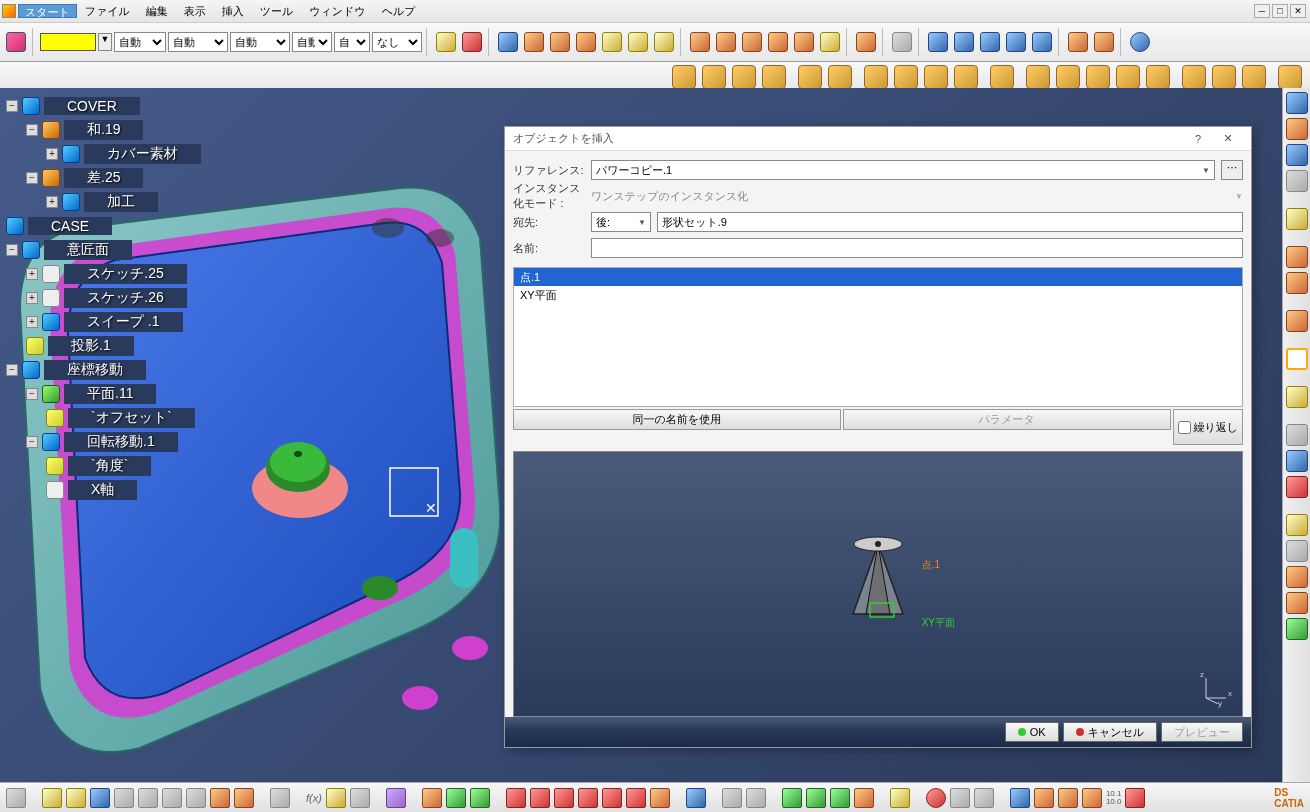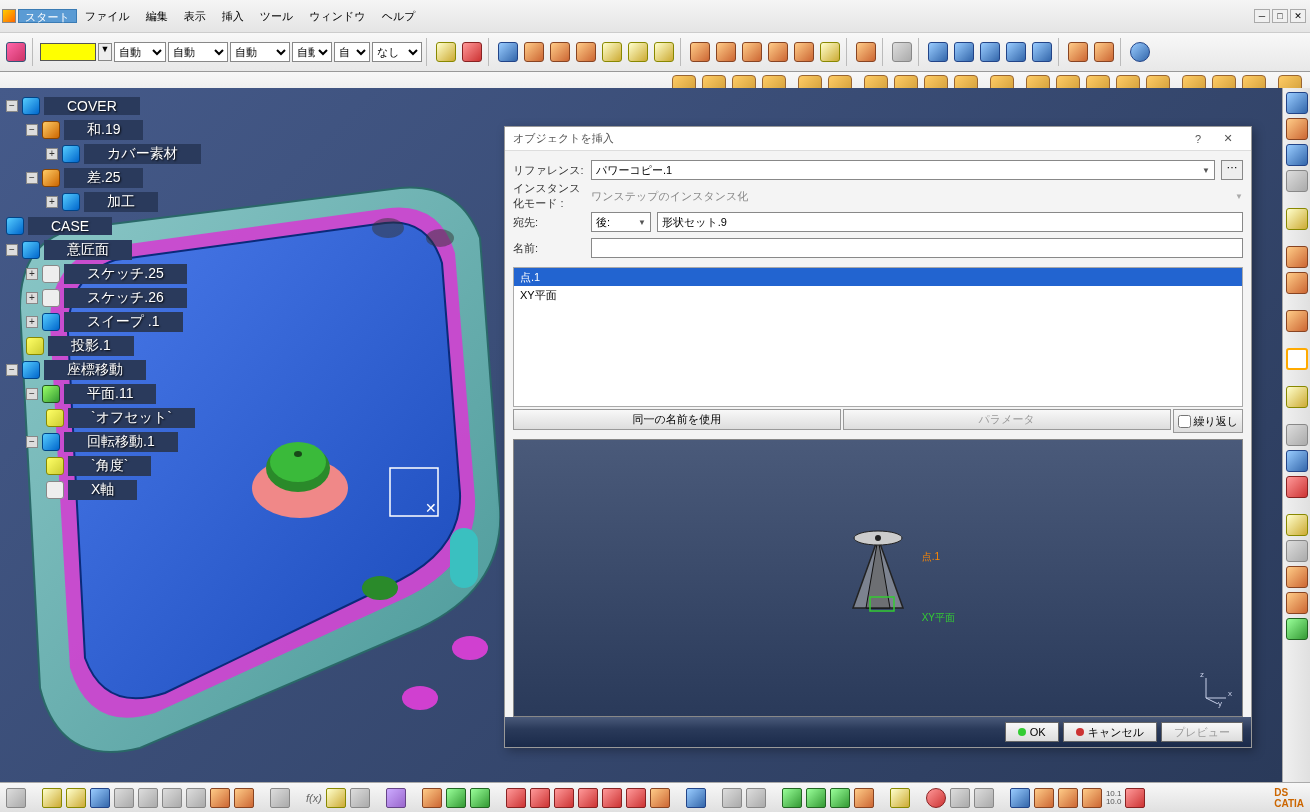--- a/index.html
+++ b/index.html
@@ -1,19 +1,19 @@
 <!DOCTYPE html>
 <html><head>
 <meta charset="utf-8">
 <style>
 * { margin: 0; padding: 0; box-sizing: border-box; font-family: "MS UI Gothic", sans-serif; }
 body { width: 1310px; height: 812px; background: #3a4a6b; overflow: hidden; position: relative; }
 
 
-.menubar { height: 32px; background: linear-gradient(#f5f5f5,#e5e5e5); display: flex; align-items: center; font-size: 11px; padding-left: 2px; }
+.menubar { height: 22px; background: linear-gradient(#f5f5f5,#e5e5e5); display: flex; align-items: center; font-size: 11px; padding-left: 2px; }
 .menubar .logo { width: 14px; height: 14px; background: linear-gradient(135deg,#ffcc00,#ff6600); border: 1px solid #888; margin-right: 2px; }
 .menubar .start { background: #5a9bd4; color: #fff; border: 1px solid #3a7bb4; padding: 0 6px; height: 14px; line-height: 14px; }
 .menubar span { padding: 0 8px; cursor: default; }
 .menubar .wincontrols { margin-left: auto; display: flex; gap: 2px; padding-right: 4px; }
 .menubar .wincontrols div { width: 16px; height: 14px; border: 1px solid #aaa; background: #f0f0f0; display: flex; align-items: center; justify-content: center; font-size: 9px; }
 
 
 .toolbar { height: 40px; background: linear-gradient(#f8f8f8,#e8e8e8); border-top: 1px solid #ccc; border-bottom: 1px solid #999; display: flex; align-items: center; padding: 0 4px; gap: 2px; }
 .toolbar .tb-icon { width: 24px; height: 24px; display: flex; align-items: center; justify-content: center; }
 .toolbar .swatch { width: 56px; height: 18px; background: #ffff00; border: 1px solid #555; display: inline-block; }
@@ -56,21 +56,21 @@
 .dlg-form-row .combo .arrow { font-size: 8px; color: #555; }
 .dlg-form-row .static { color: #888; }
 .dlg-form-row input[type=text] { flex: 1; height: 20px; border: 1px solid #888; padding: 0 4px; font-size: 11px; }
 .dlg-list { border: 1px solid #aaa; background: #fff; margin: 0 8px; height: 140px; font-size: 11px; }
 .dlg-list-hdr { height: 18px; background: #f5f5f5; border-bottom: 1px solid #ddd; display: flex; }
 .dlg-list-hdr div { padding: 2px 6px; border-right: 1px solid #ddd; }
 .dlg-list-row { height: 18px; display: flex; align-items: center; padding: 0 6px; }
 .dlg-list-row.selected { background: #2264d0; color: #fff; }
 .dlg-btnrow { display: flex; gap: 2px; padding: 2px 8px; }
 .dlg-btnrow button { flex: 1; height: 21px; font-size: 11px; background: linear-gradient(#f8f8f8,#ddd); border: 1px solid #999; }
-.dlg-btnrow .chk { flex: 0 0 auto; display: flex; align-items: center; gap: 3px; padding: 9px 4px; height: 24px; border: 1px solid #999; background: linear-gradient(#f8f8f8,#ddd); font-size: 11px; }
+.dlg-btnrow .chk { flex: 0 0 auto; display: flex; align-items: center; gap: 3px; padding: 9px 4px; height: 36px; border: 1px solid #999; background: linear-gradient(#f8f8f8,#ddd); font-size: 11px; }
 .dlg-preview { flex: 1; margin: 4px 8px 0 8px; background: linear-gradient(#4a5a7a, #2a3a5a); border: 1px solid #888; position: relative; }
 .dlg-footer { height: 30px; display: flex; align-items: center; justify-content: flex-end; gap: 4px; padding: 0 8px; background: linear-gradient(#4a5a7a, #2a3a5a 40%, #1a2a4a); }
 .dlg-footer button { height: 20px; padding: 0 12px; font-size: 11px; background: linear-gradient(#f8f8f8,#ddd); border: 1px solid #666; display: flex; align-items: center; gap: 4px; }
 .dot-green { width: 8px; height: 8px; border-radius: 50%; background: #3c3; }
 .dot-red { width: 8px; height: 8px; border-radius: 50%; background: #c33; }
 .triad { position: absolute; right: 12px; bottom: 12px; width: 30px; height: 30px; color: #c8d0e8; font-size: 8px; }
 .preview-cone { position: absolute; left: 50%; top: 50%; transform: translate(-50%,-55%); width: 80px; height: 100px; }
 
 
 .vtoolbar { position: absolute; right: 0; top: 88px; width: 28px; bottom: 30px; background: linear-gradient(90deg,#f0f0f0,#e0e0e0); border-left: 1px solid #aaa; display: flex; flex-direction: column; align-items: center; gap: 4px; padding-top: 4px; }

